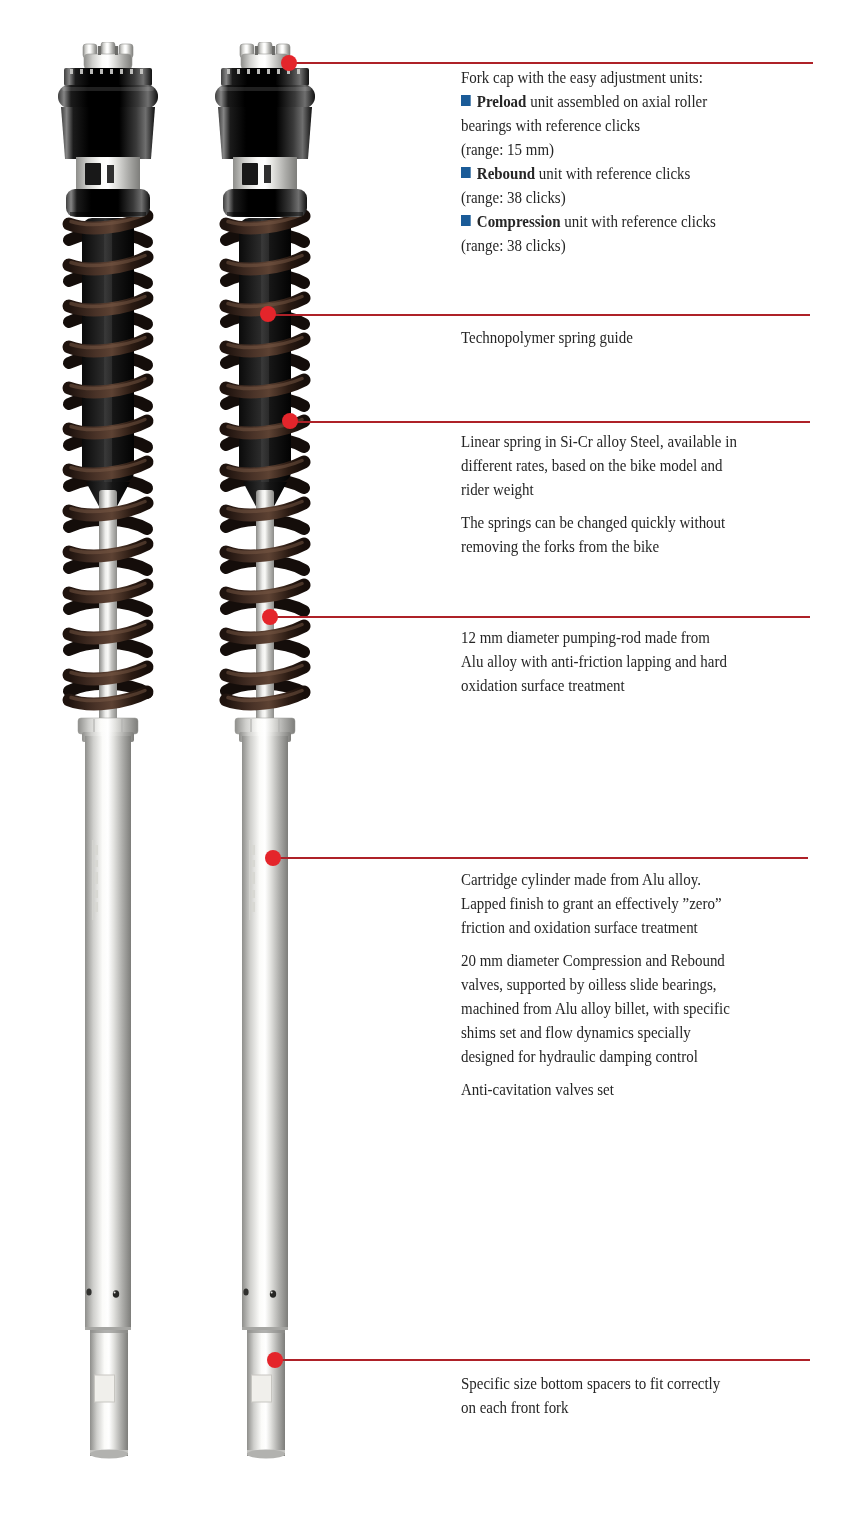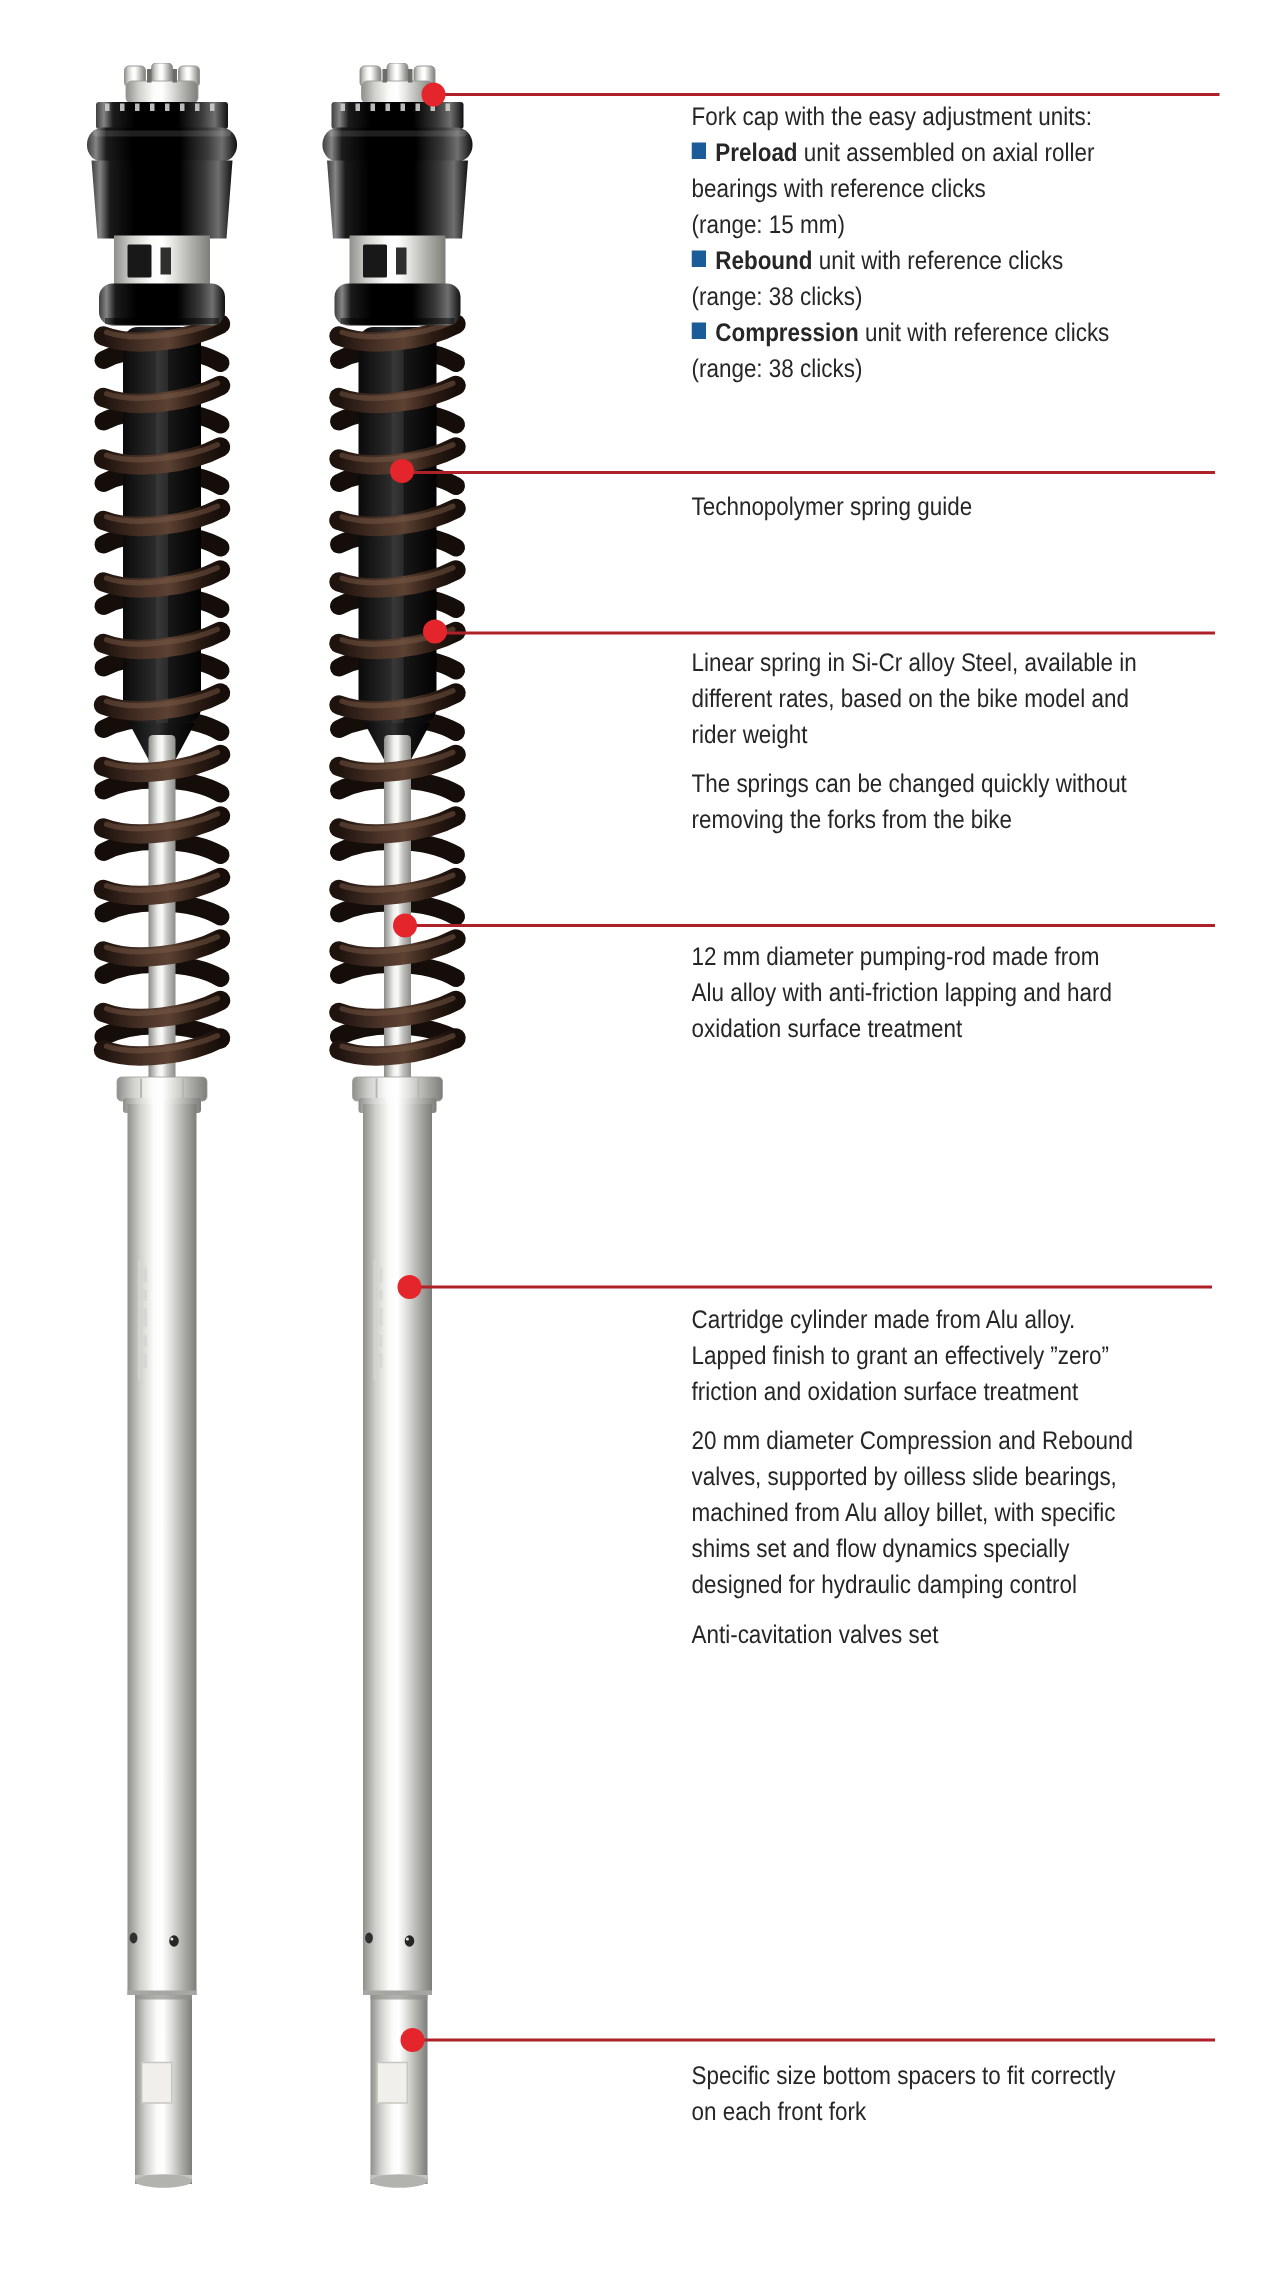--- a/index.html
+++ b/index.html
@@ -1,17 +1,17 @@
 <!DOCTYPE html>
 <html><head>
 <meta charset="utf-8">
 <style>
   html,body{margin:0;padding:0;background:#ffffff;}
   .page{position:relative;width:850px;height:1529px;background:#ffffff;overflow:hidden;
-        font-family:Liberation Sans, sans-serif;}
+        font-family:Liberation Serif, serif;}
   .fork{position:absolute;top:42px;width:160px;height:1420px;}
   #forkL{left:28px;}
   #forkR{left:185px;}
   .callout-line{position:absolute;height:2px;background:#ae2128;}
   .callout-dot{position:absolute;width:16px;height:16px;border-radius:50%;background:#e4252b;}
   .copy{position:absolute;left:461px;top:0;width:470px;transform:scaleX(0.88);
         transform-origin:0 0;color:#262626;font-size:17px;line-height:24px;}
   .blk{position:absolute;left:0;}
   .ln{white-space:nowrap;}
   .para{margin-top:9px;}

